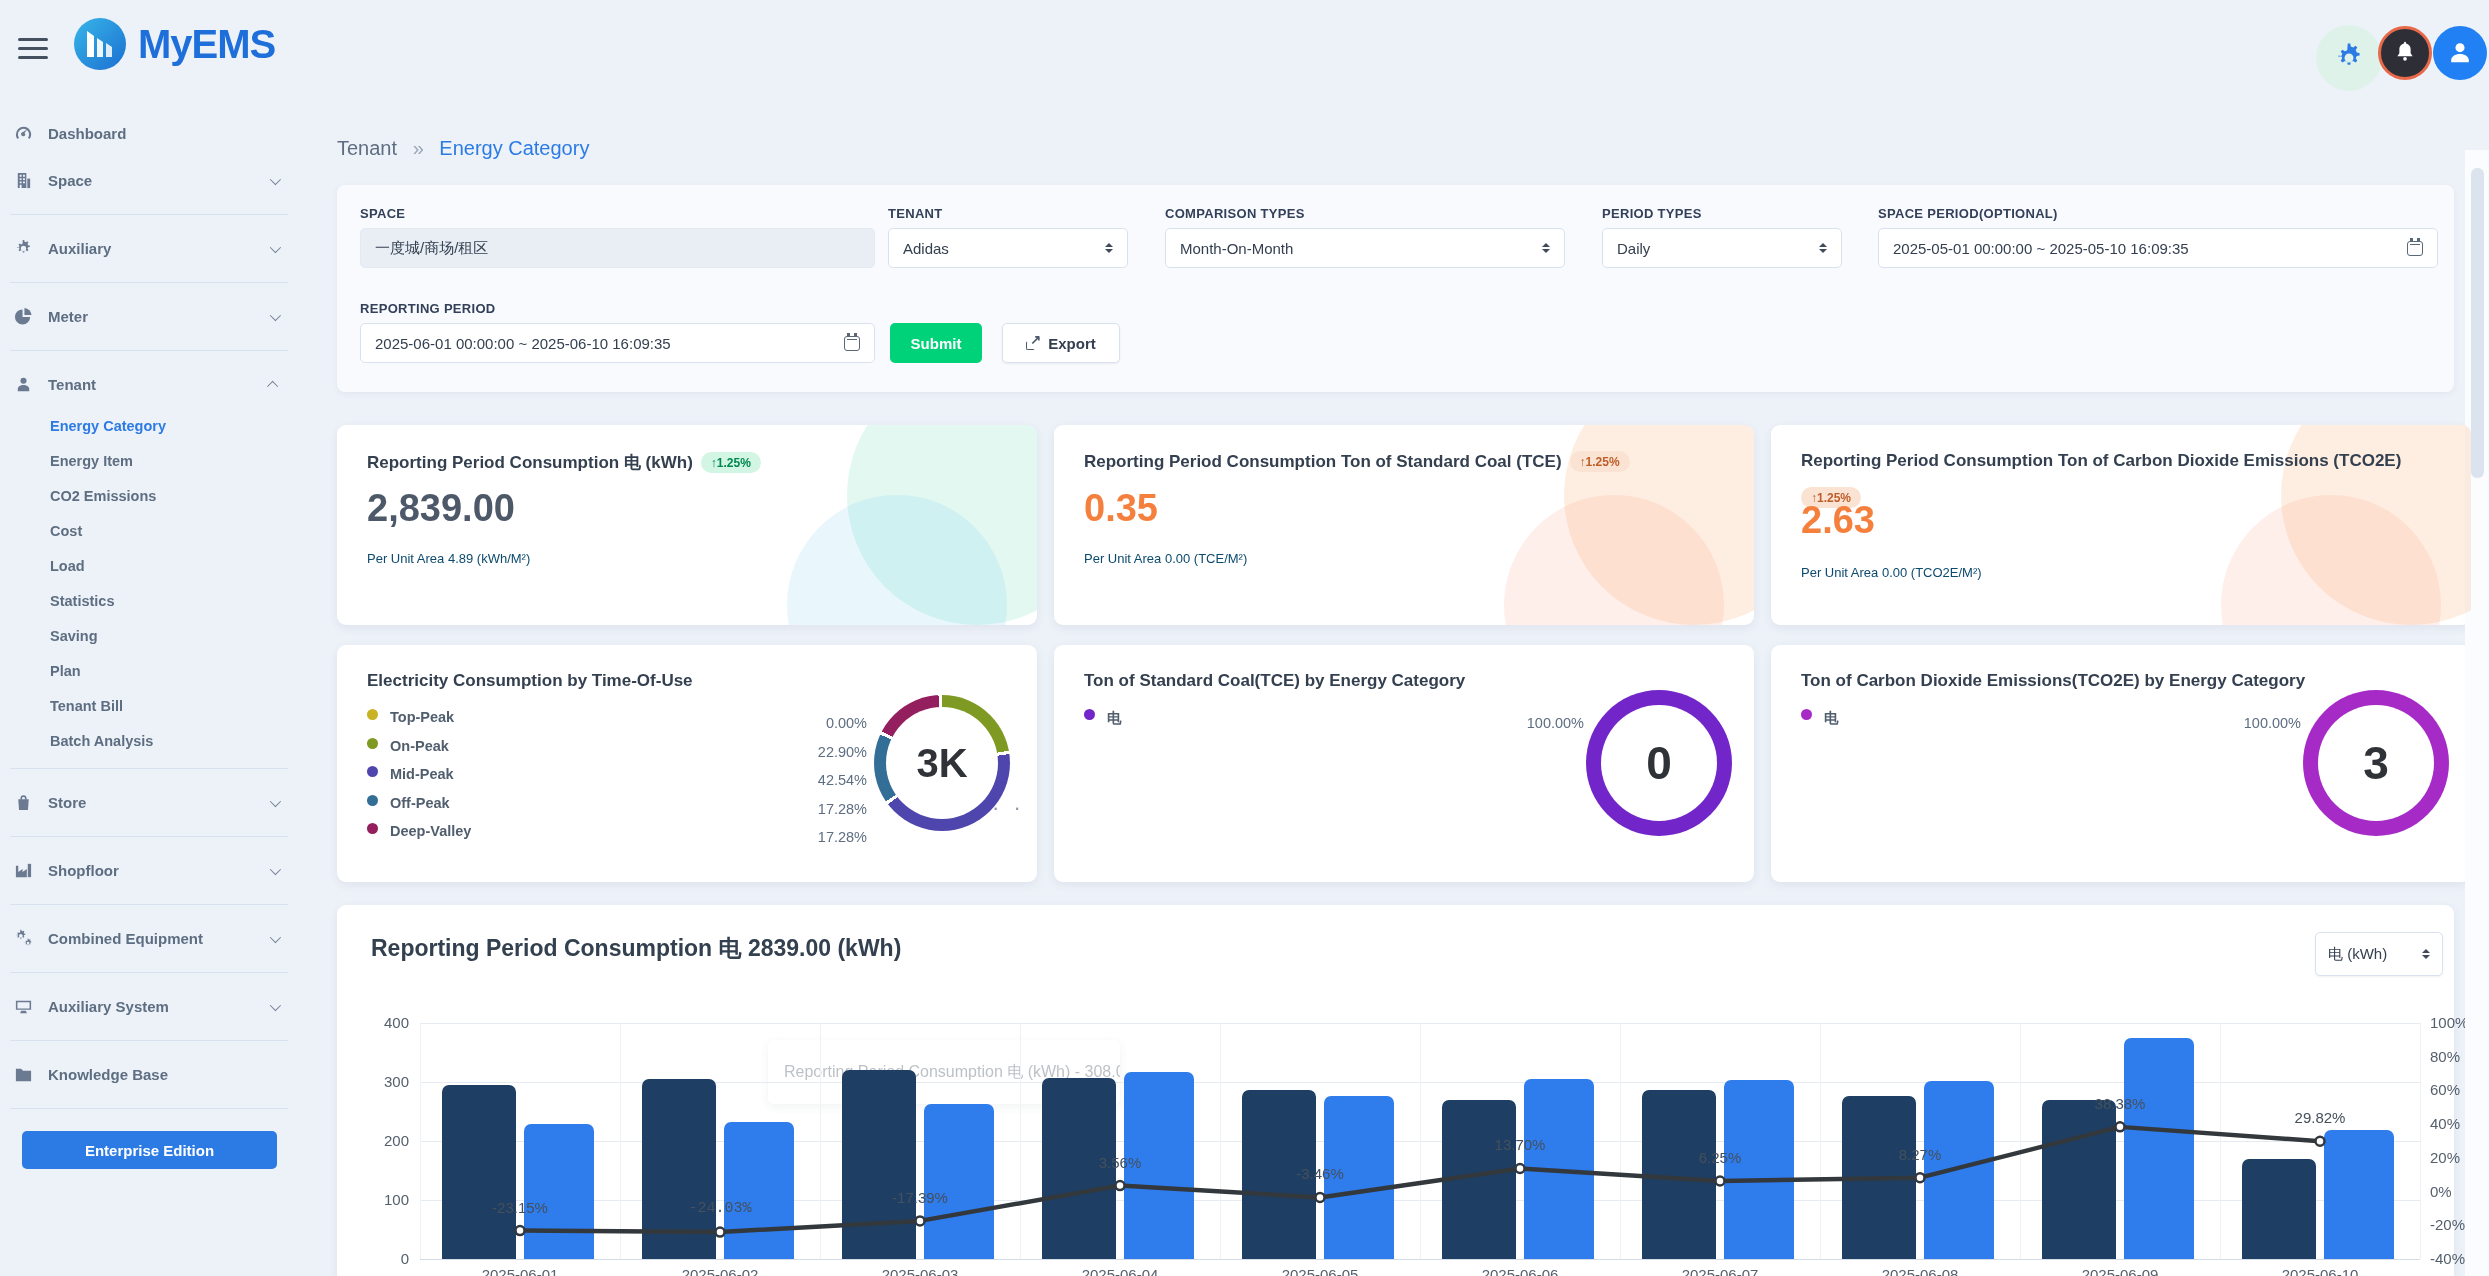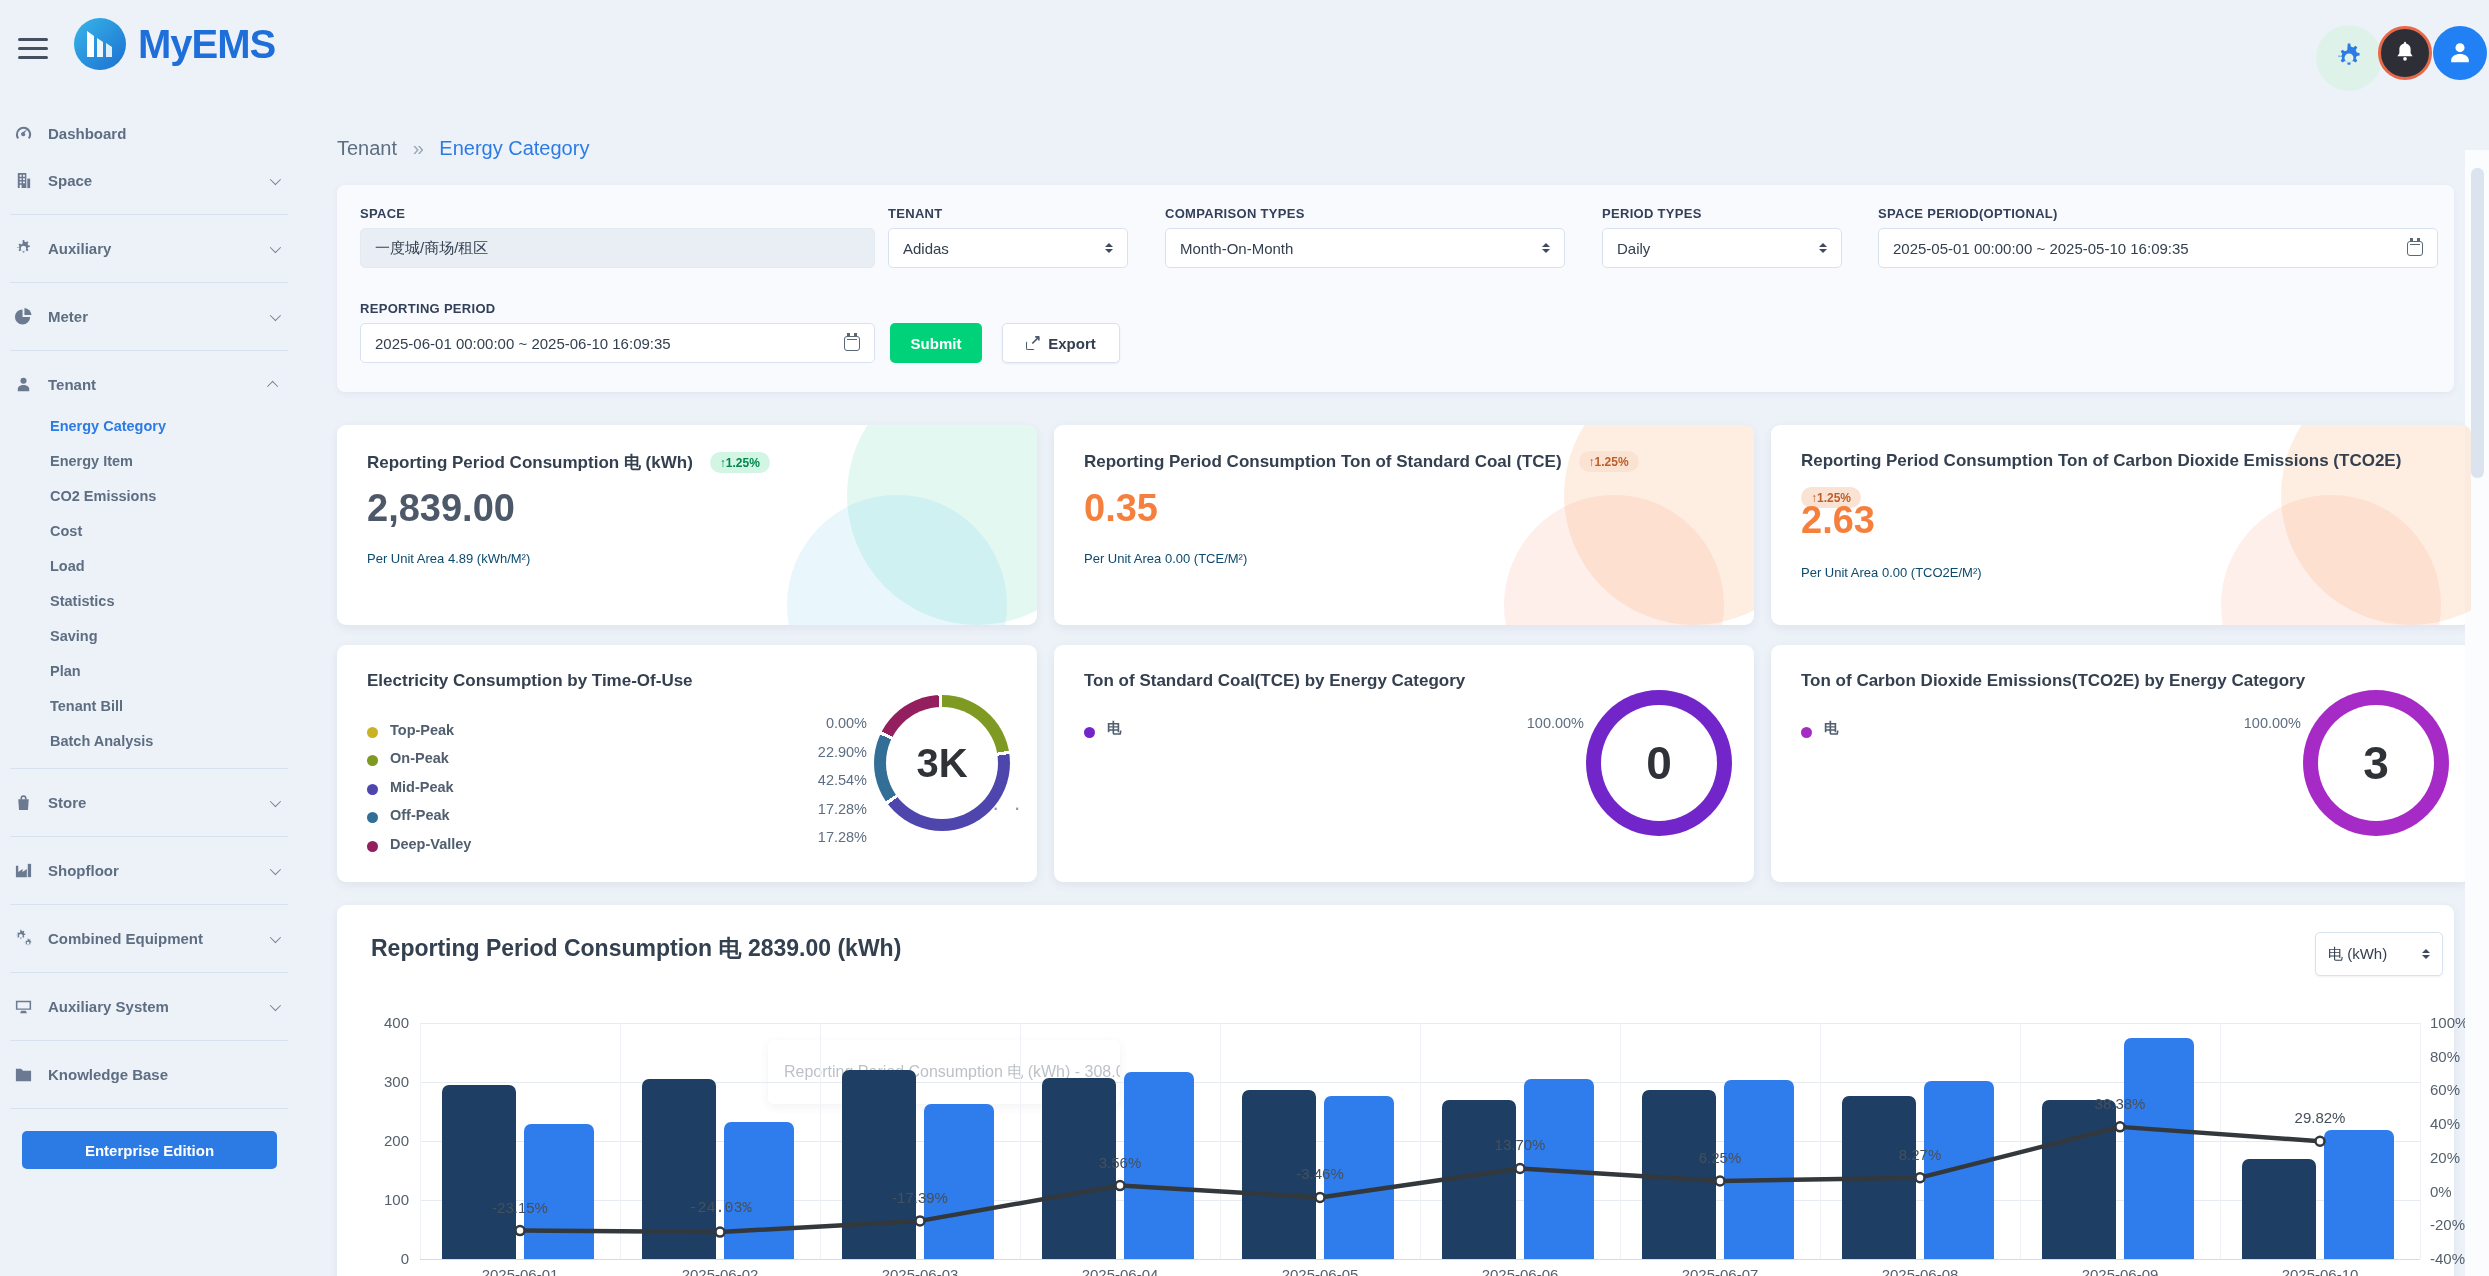--- a/index.html
+++ b/index.html
@@ -53,36 +53,36 @@
   .cal::before{content:"";position:absolute;left:2px;right:2px;top:2.5px;border-top:1.6px solid #5a6877}
   .cal::after{content:"";position:absolute;width:2.6px;height:4px;background:#5a6877;top:-3.8px;left:2.2px;box-shadow:7px 0 0 #5a6877}
   .submit-btn{position:absolute;left:553px;top:138px;width:92px;height:40px;background:#00d27a;border:none;border-radius:5px;color:#fff;font-size:15px;font-weight:700;font-family:inherit;cursor:pointer}
   .export-btn{position:absolute;left:665px;top:138px;width:118px;height:40px;background:#fff;border:1px solid #d8e2ef;border-radius:5px;color:#344050;font-size:15px;font-weight:600;font-family:inherit;display:flex;align-items:center;justify-content:center;cursor:pointer;box-shadow:0 1px 2px rgba(60,70,90,.08)}
   .ext{position:relative;width:13px;height:13px;margin-right:9px}
   .ext b{position:absolute;left:0;bottom:0;width:9px;height:9px;border:1.7px solid #4d5969;border-top-color:transparent;border-right-color:transparent;border-radius:2px}
   .ext i{position:absolute;right:-2px;top:-3px;font-style:normal;font-weight:700;font-size:13px;line-height:11px;color:#4d5969}
 
   
   .stat-row .card,.donut-row .card{position:absolute;background:#fff;border-radius:9px;box-shadow:0 3px 10px rgba(65,69,88,.08);overflow:hidden}
-  .stat-title-row{position:absolute;left:30px;top:26px;right:40px;display:flex;align-items:center;flex-wrap:wrap;gap:17px;row-gap:8px;z-index:2}
+  .stat-title-row{position:absolute;left:30px;top:26px;right:40px;display:flex;align-items:center;flex-wrap:wrap;gap:8px;row-gap:8px;z-index:2}
   .stat-title{font-size:17px;font-weight:600;color:#344050}
   .brk{flex-basis:100%;height:0}
   .badge{font-size:12px;font-weight:700;padding:3.5px 10px;border-radius:12px;white-space:nowrap}
   .badge.green{color:#00864e;background:#d2f5e4}
   .badge.orange{color:#bd5d28;background:#fbe3d4}
   .stat-value{position:absolute;left:30px;font-size:38px;font-weight:600;z-index:2}
   .stat-value.gray{color:#4d5969}
   .stat-value.orange{color:#f5803e}
   .stat-foot{position:absolute;left:30px;top:126px;font-size:13px;color:#0c4a6e;z-index:2}
   .decor{position:absolute;border-radius:50%;z-index:1}
 
   
   .donut-title{position:absolute;left:30px;top:26px;font-size:17px;font-weight:600;color:#344050}
   .lg-rows{position:absolute;left:30px;top:64px}
-  .lg-row{height:28.5px;display:flex;align-items:flex-end}
+  .lg-row{height:28.5px;display:flex;align-items:flex-start}
   .lg-dot{width:11px;height:11px;border-radius:50%;margin-right:12px;flex:none}
   .lg-label{font-size:14.5px;font-weight:600;color:#505e6e}
   .pct-rows{position:absolute;left:350px;top:64px;width:180px;text-align:right}
   .pct-row{height:28.5px;line-height:28.5px;font-size:14.5px;color:#5e6e82}
   .donut{position:absolute;border-radius:50%}
   .donut .hole{position:absolute;background:#fff;border-radius:50%}
   .donut .center-label{position:absolute;inset:0;display:flex;align-items:center;justify-content:center;font-weight:600;color:#2f3337}
   .donut-dots{position:absolute;font-size:22px;letter-spacing:4px;color:#8a97a5}
 
   

